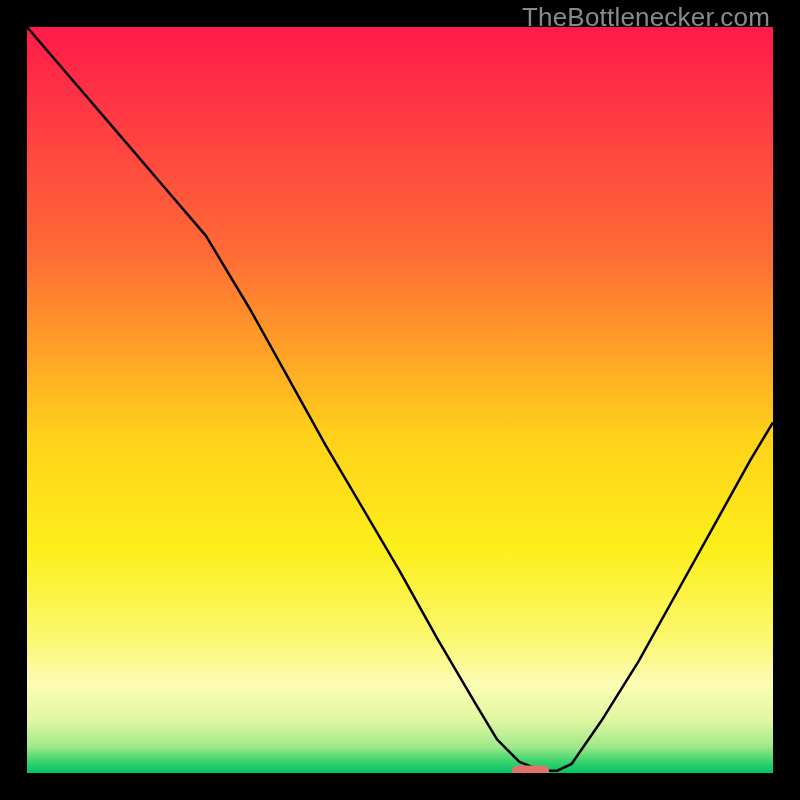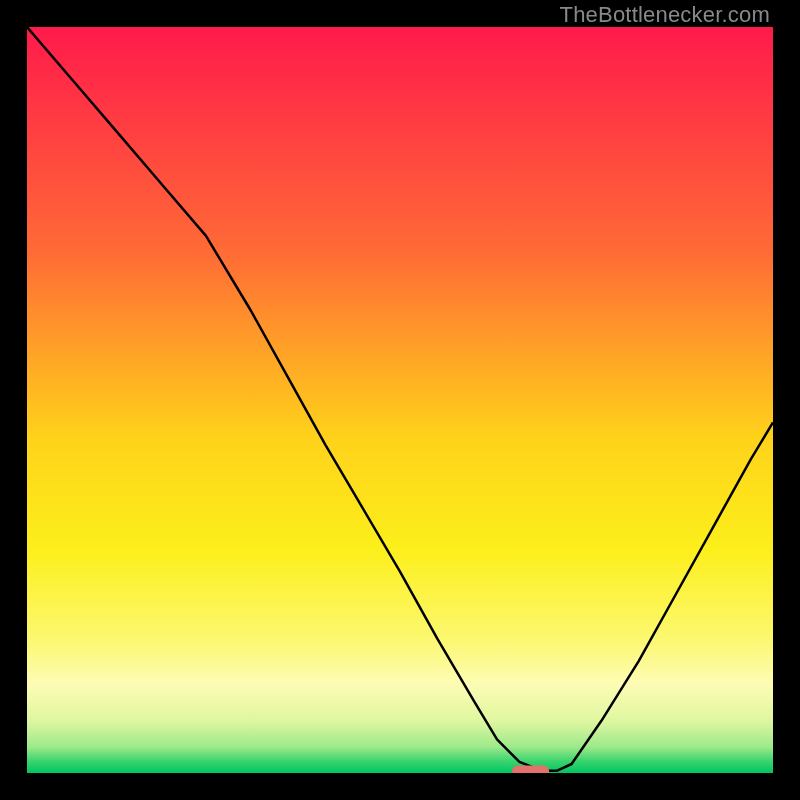--- a/index.html
+++ b/index.html
@@ -23,21 +23,21 @@
     left: 0;
     top: 0;
     width: 746px;
     height: 746px;
   }
   .watermark {
     position: absolute;
     top: 2px;
     right: 30px;
     font-family: Arial, Helvetica, sans-serif;
-    font-size: 22px;
+    font-size: 26px;
     font-weight: 500;
     color: #88898a;
     letter-spacing: 0.2px;
   }
 </style>
 </head>
 <body>
 
 <div class="frame">
   <svg class="plot" viewBox="0 0 746 746" preserveAspectRatio="none">

